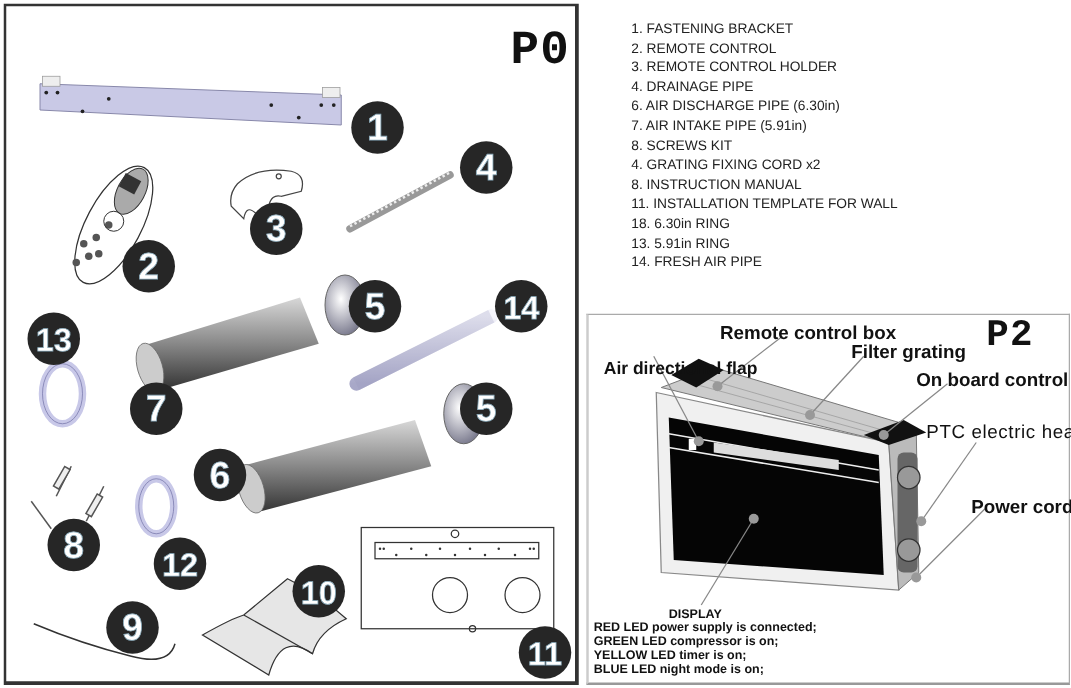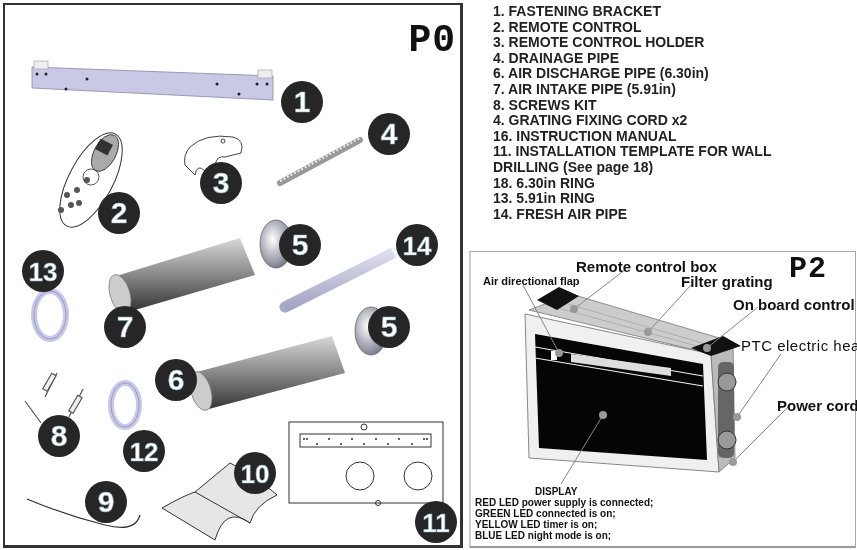--- a/index.html
+++ b/index.html
@@ -1,21 +1,21 @@
 <!DOCTYPE html>
 <html><head>
 <meta charset="utf-8">
 <style>
   html,body{margin:0;padding:0;background:#fff;}
   body{width:857px;height:550px;position:relative;overflow:hidden;font-family:"Liberation Sans",sans-serif;}
   #p0{position:absolute;left:3px;top:3px;width:455px;height:540px;border:2px solid #333;border-right-width:3px;border-bottom-width:3px;background:#fff;}
   #p0-svg{position:absolute;left:0;top:0;}
   .panel-label{position:absolute;font-family:Liberation Mono, monospace;font-weight:bold;color:#111;letter-spacing:1px;}
   #p0-label{right:4px;top:14px;font-size:38px;}
-  #parts-list{position:absolute;left:493px;top:4px;margin:0;padding:0;list-style:none;font-size:14px;line-height:15.6px;color:#222;font-weight:bold;}
+  #parts-list{position:absolute;left:493px;top:4px;margin:12px;padding:0;list-style:none;font-size:11px;line-height:15.6px;color:#222;}
   #p2{position:absolute;left:469px;top:251px;width:384px;height:294px;border:1px solid #aaa;border-left:2px solid #ccc;border-bottom:2px solid #999;background:#fff;}
   #p2-label{right:28px;top:0px;font-size:30px;}
   .callout{position:absolute;font-size:15px;font-weight:bold;color:#111;white-space:nowrap;}
   .callout.light{font-weight:normal;letter-spacing:0.5px;}
   #display-block{position:absolute;left:4px;top:234px;font-size:10px;font-weight:bold;color:#111;line-height:11px;}
   #display-title{padding-left:60px;}
   .badge-num{font-family:"Liberation Sans",sans-serif;font-weight:bold;fill:#fff;stroke:#8ab;stroke-width:0.6px;}
 </style>
 </head>
 <body>
@@ -218,23 +218,22 @@
 
 <ul id="parts-list">
     <li>1. FASTENING BRACKET</li>
     <li>2. REMOTE CONTROL</li>
     <li>3. REMOTE CONTROL HOLDER</li>
     <li>4. DRAINAGE PIPE</li>
     <li>6. AIR DISCHARGE PIPE (6.30in)</li>
     <li>7. AIR INTAKE PIPE (5.91in)</li>
     <li>8. SCREWS KIT</li>
     <li>4. GRATING FIXING CORD x2</li>
-    <li>16. INSTRUCTION MANUAL</li>
+    <li>8. INSTRUCTION MANUAL</li>
     <li>11. INSTALLATION TEMPLATE FOR WALL</li>
-    <li>DRILLING (See page 18)</li>
     <li>18. 6.30in RING</li>
     <li>13. 5.91in RING</li>
     <li>14. FRESH AIR PIPE</li>
   </ul>
 
 <div id="p2">
   <svg width="384" height="294" viewBox="0 0 384 294" style="position:absolute;left:0;top:0">
 
     <polygon points="58,58 100,42 255,88 240,102" fill="#ccc" stroke="#777" stroke-width="0.8"></polygon>
     <g stroke="#999" stroke-width="0.6">
@@ -273,25 +272,25 @@
         <circle cx="88" cy="101" r="4"></circle>
         <circle cx="177" cy="80" r="4"></circle>
       <circle cx="236" cy="96" r="4"></circle>
         <circle cx="266" cy="165" r="4"></circle>
         <circle cx="262" cy="210" r="4"></circle>
       <circle cx="132" cy="163" r="4"></circle>
     </g>
   </svg>
   <div id="p2-label" class="panel-label">P2</div>
   <div class="callout" style="left:105px;top:6px">Remote control box</div>
-  <div class="callout" style="left:12px;top:23px;font-size:11px">Air directional flap</div>
+  <div class="callout" style="left:12px;top:34px;font-size:14px">Air directional flap</div>
   <div class="callout" style="left:210px;top:21px">Filter grating</div>
   <div class="callout" style="left:262px;top:44px">On board  control</div>
   <div class="callout light" style="left:270px;top:85px">PTC electric heater</div>
   <div class="callout" style="left:306px;top:145px">Power cord</div>
   <div id="display-block">
     <div id="display-title">DISPLAY</div>
     <div>RED LED power supply is connected;</div>
-    <div>GREEN LED connected is on;</div>
+    <div>GREEN LED compressor is on;</div>
     <div>YELLOW LED timer is on;</div>
     <div>BLUE LED night mode is on;</div>
   </div>
 </div>
 
 </body></html>

